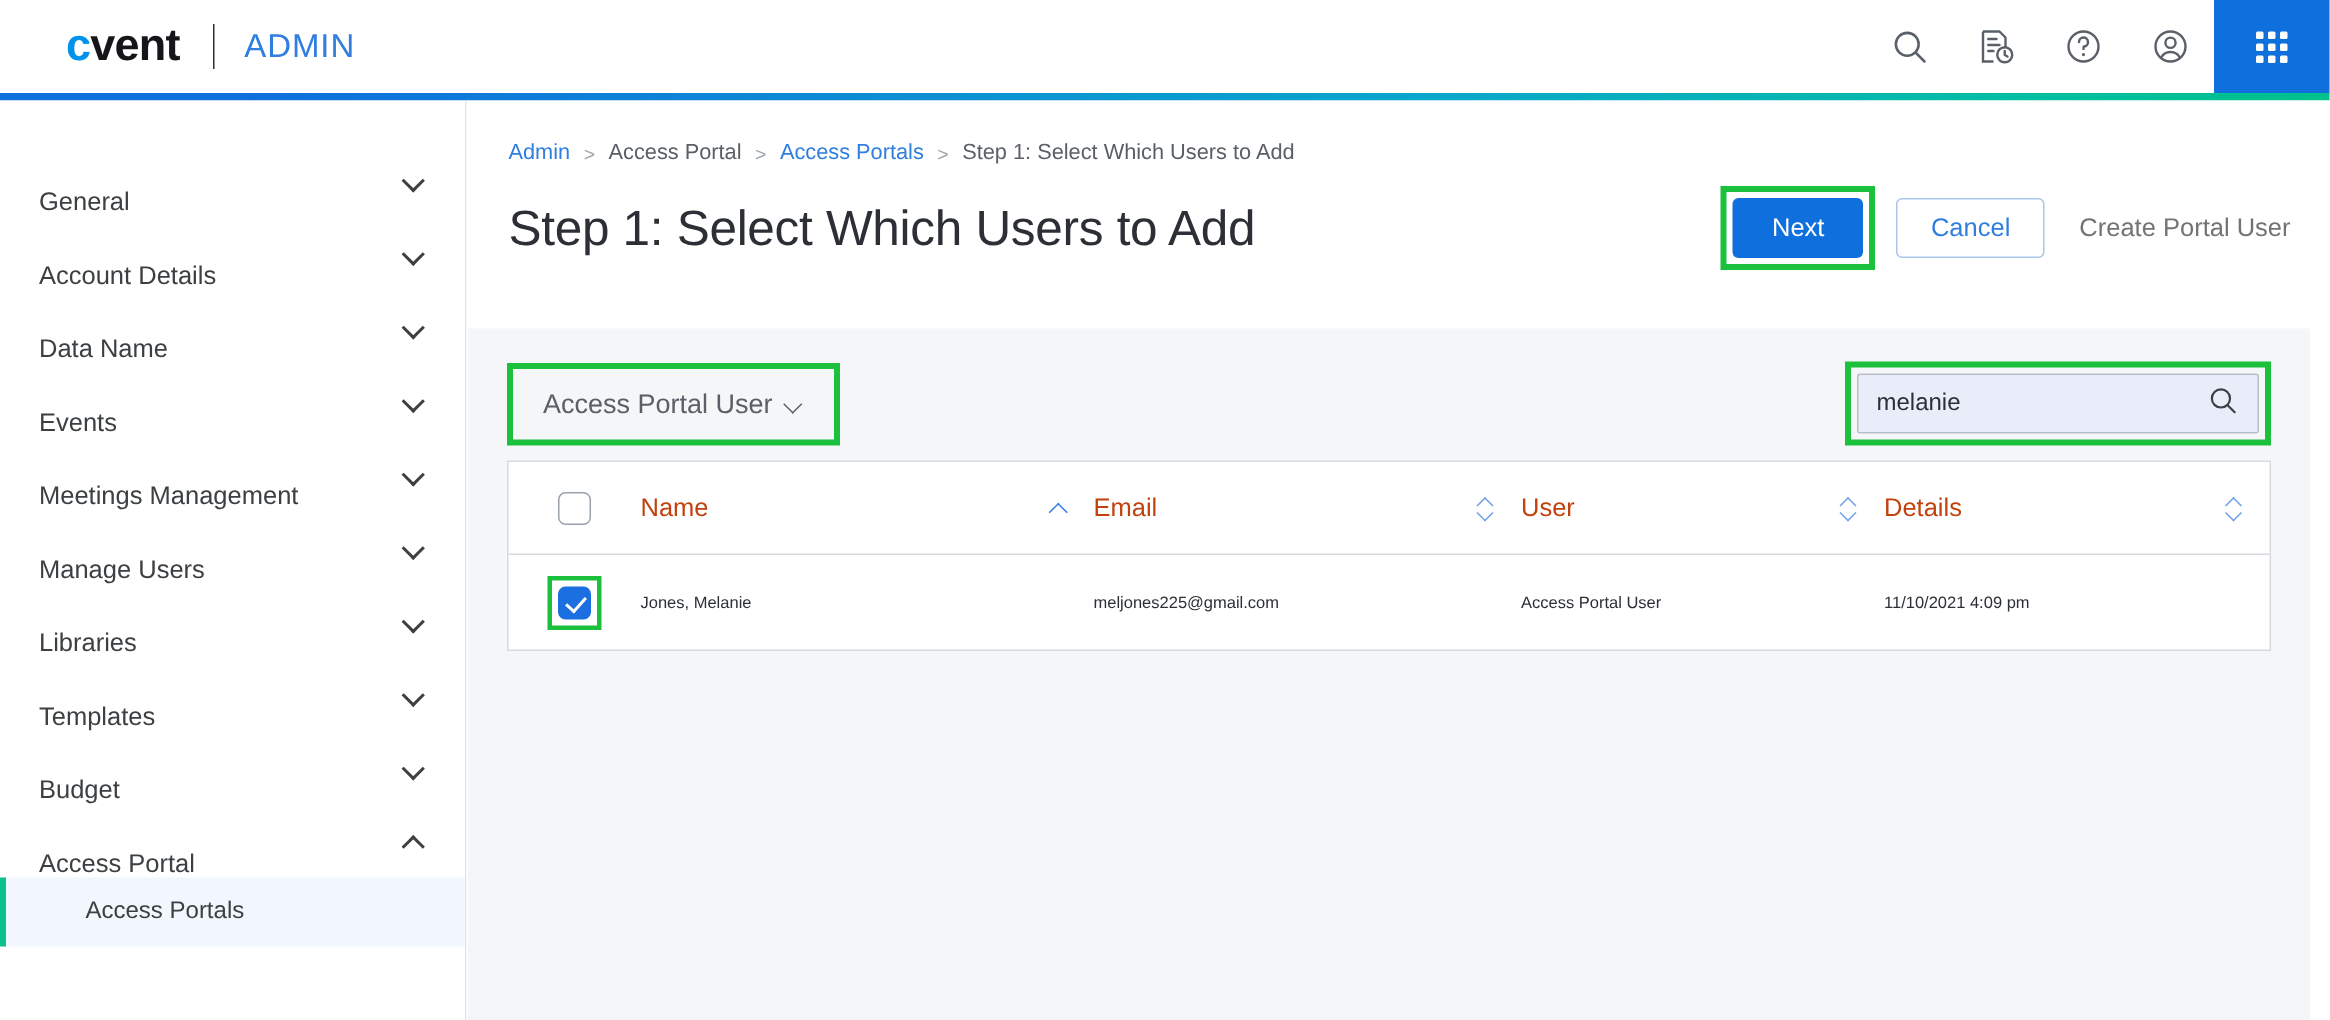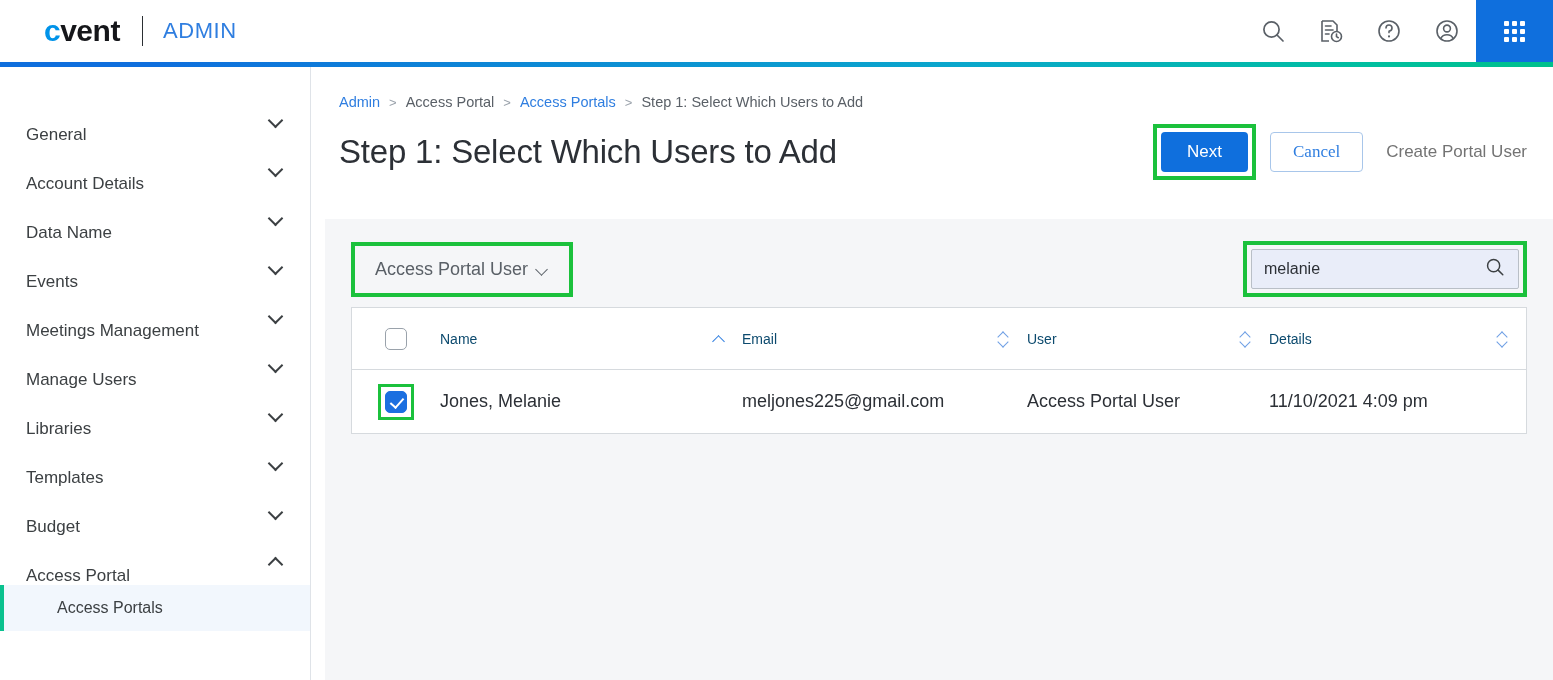--- a/index.html
+++ b/index.html
@@ -116,29 +116,29 @@
     margin-left: auto; display: flex; align-items: center; gap: 14px;
   }
   .hl { border: 4px solid #1bc13c; padding: 4px; display: inline-flex; }
   .btn-primary {
     background: #0f6fdd; color: #fff; border: none;
     font-size: 17px; font-family: inherit;
     padding: 0 26px; height: 40px; border-radius: 4px; cursor: pointer;
   }
   .btn-outline {
     background: #fff; color: #2f7ee0; border: 1px solid #a8c6ea;
-    font-size: 17px; font-family: Liberation Serif, serif;
+    font-size: 17px; font-family: Liberation Sans, sans-serif;
     padding: 0 22px; height: 40px; border-radius: 4px; cursor: pointer;
   }
   .link-action {
     color: #737373; font-size: 17px; cursor: pointer; margin-left: 9px;
   }
 
   .panel {
-    position: absolute; top: 152px; left: 14px;
+    position: absolute; top: 152px; left: 1px;
     width: 1228px; height: 461px;
     background: #f5f6f8;
     padding: 28px 26px 0 26px;
   }
   .panel-toolbar {
     display: flex; align-items: center; height: 44px;
     margin-bottom: 16px;
   }
   .dropdown {
     display: inline-flex; align-items: center; gap: 9px;
@@ -190,24 +190,24 @@
     border-right: 2px solid #fff; border-bottom: 2px solid #fff;
     transform: rotate(42deg);
   }
   .cb-hl { border: 3px solid #1bc13c; padding: 4px; display: inline-flex; }
   .col-name  { width: 302px; }
   .col-email { width: 285px; }
   .col-type  { width: 242px; }
   .col-created { width: 259px; flex: 1; }
   .th {
     display: flex; align-items: center;
-    font-size: 14px; color: #0c4a6e;
+    font-size: 17px; color: #c2410c;
   }
   .th .sorter { margin-left: auto; margin-right: 16px; }
-  .td { font-size: 18px; color: #2c3036; }
+  .td { font-size: 11px; color: #2c3036; }
   .sort-asc { width: 14px; height: 9px; position: relative; }
   .sort-asc::before {
     content: ""; position: absolute; left: 2px; top: 3px;
     width: 8px; height: 8px;
     border-left: 1.7px solid #2f7ee0; border-top: 1.7px solid #2f7ee0;
     transform: rotate(45deg);
   }
   .sort-both { width: 14px; height: 18px; position: relative; }
   .sort-both::before, .sort-both::after {
     content: ""; position: absolute; left: 2px;

